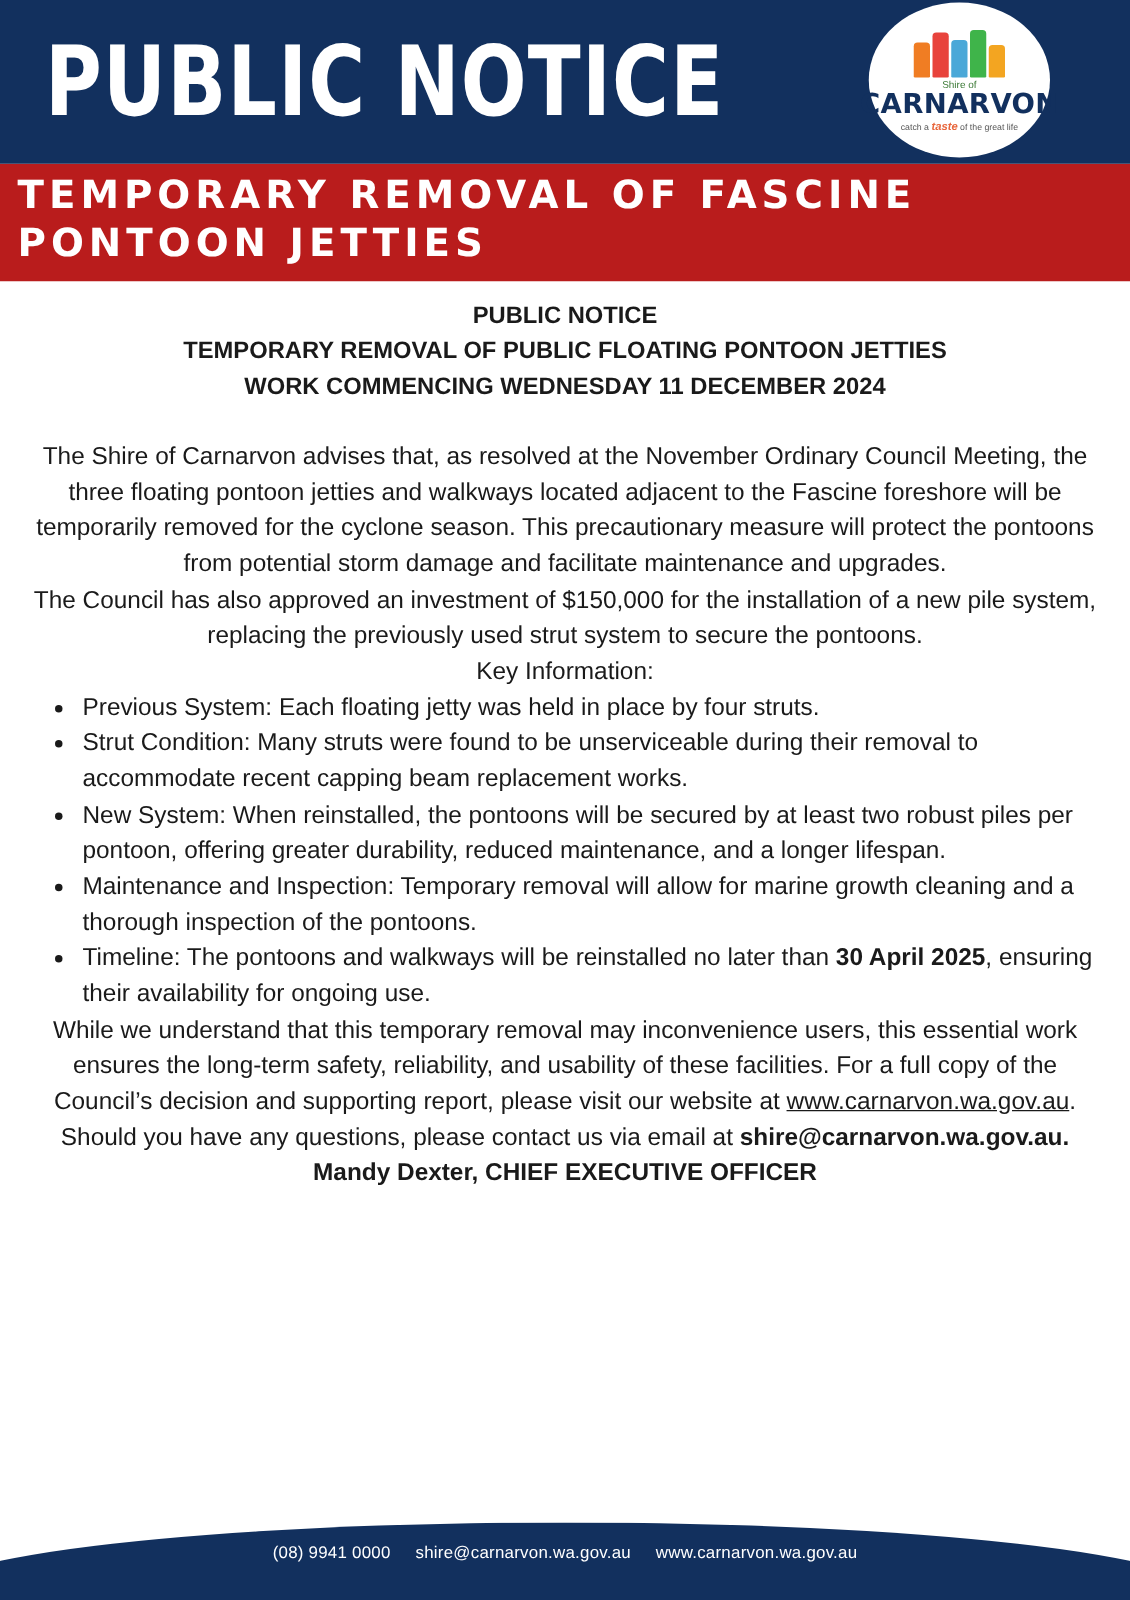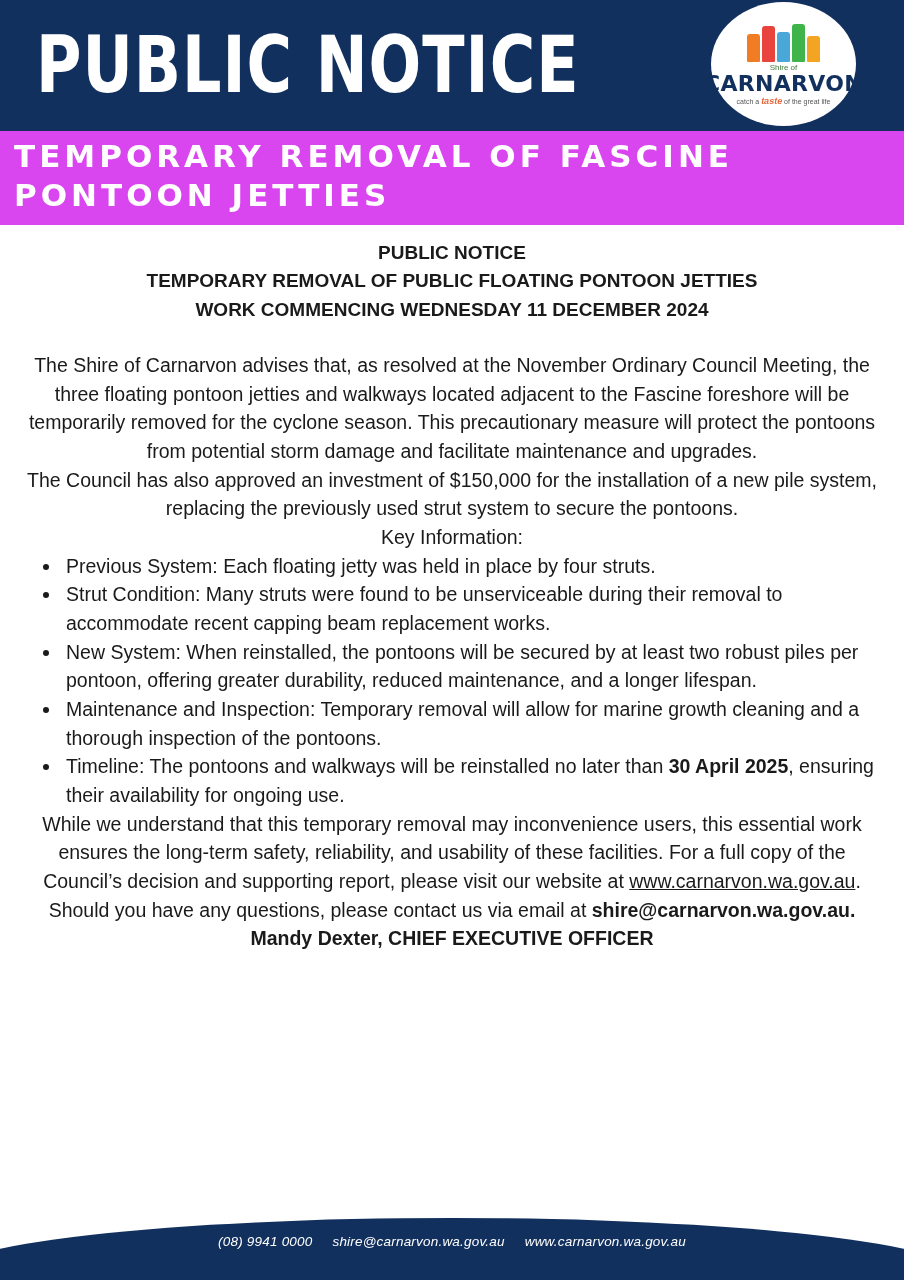--- a/index.html
+++ b/index.html
@@ -30,21 +30,21 @@
     font-size: 62px;
     letter-spacing: 1px;
     color: #ffffff;
     margin-left: 36px;
     line-height: 1;
     transform: scaleY(1.25);
     transform-origin: center left;
   }
   .logo {
     position: absolute;
-    right: 48px;
+    right: 64px;
     top: 2px;
     width: 145px;
     height: 124px;
     background: #ffffff;
     border-radius: 50%;
     display: flex;
     flex-direction: column;
     align-items: center;
     justify-content: center;
   }
@@ -87,21 +87,21 @@
   }
   .logo-tag .taste {
     color: #e8663c;
     font-style: italic;
     font-weight: bold;
     font-size: 9px;
   }
 
   
   .banner {
-    background: #d946ef;
+    background: #b91c1c;
     padding: 6px 0 10px 14px;
     min-height: 76px;
     box-sizing: border-box;
   }
   .banner-text {
     font-family: "DejaVu Sans", sans-serif;
     font-weight: bold;
     font-size: 31px;
     color: #ffffff;
     letter-spacing: 4px;
@@ -171,21 +171,21 @@
   .footer-text {
     position: absolute;
     left: 0;
     top: 16px;
     width: 904px;
     text-align: center;
     color: #ffffff;
     font-size: 13.5px;
     letter-spacing: 0.2px;
   }
-  .footer-text span { margin: 0 8px; font-style: italic; }
+  .footer-text span { margin: 0 8px; }
 </style>
 </head>
 <body>
 
 <div class="header">
   <div class="header-title">PUBLIC NOTICE</div>
   <div class="logo">
     <div class="logo-marks">
       <span class="lm1"></span>
         <span class="lm2"></span>

